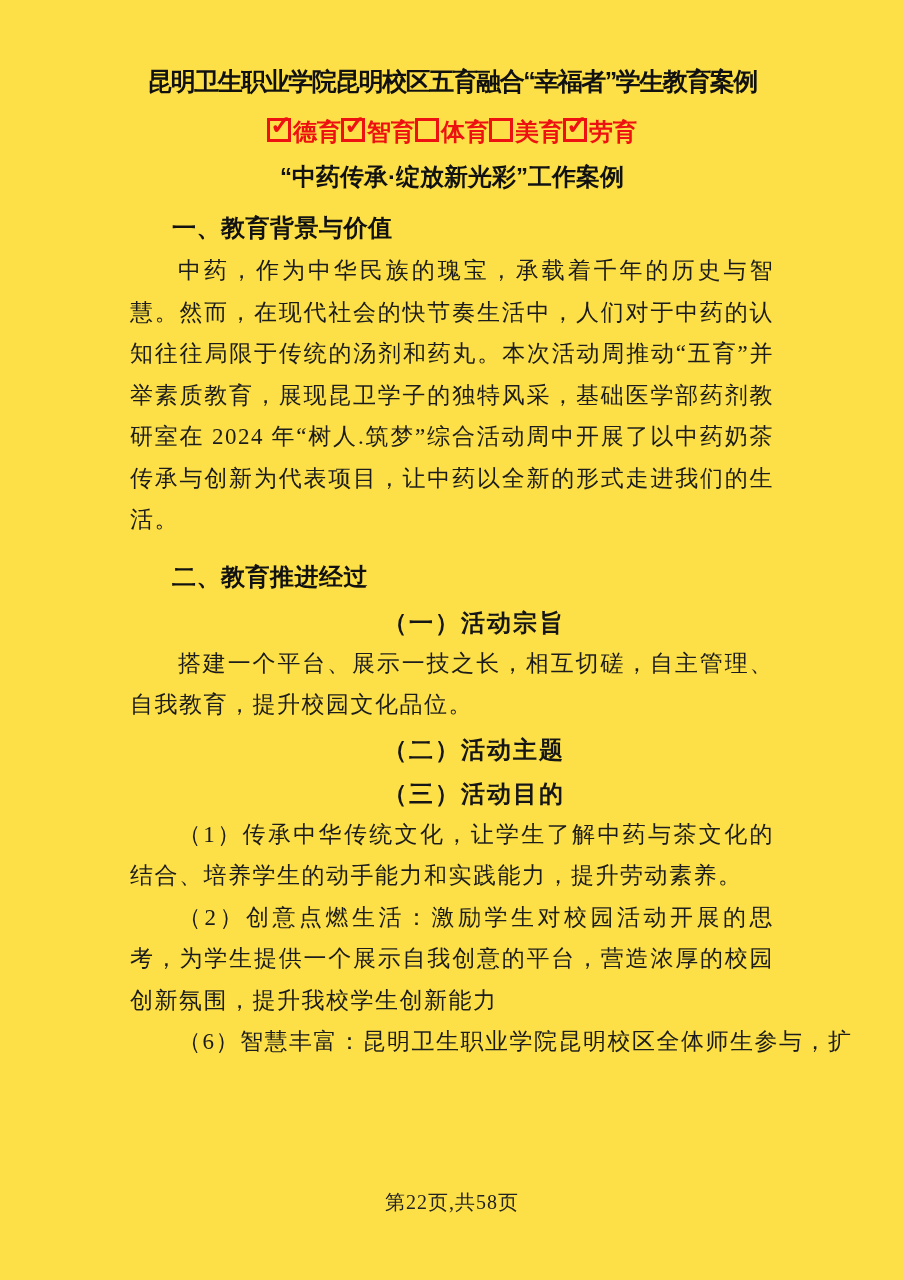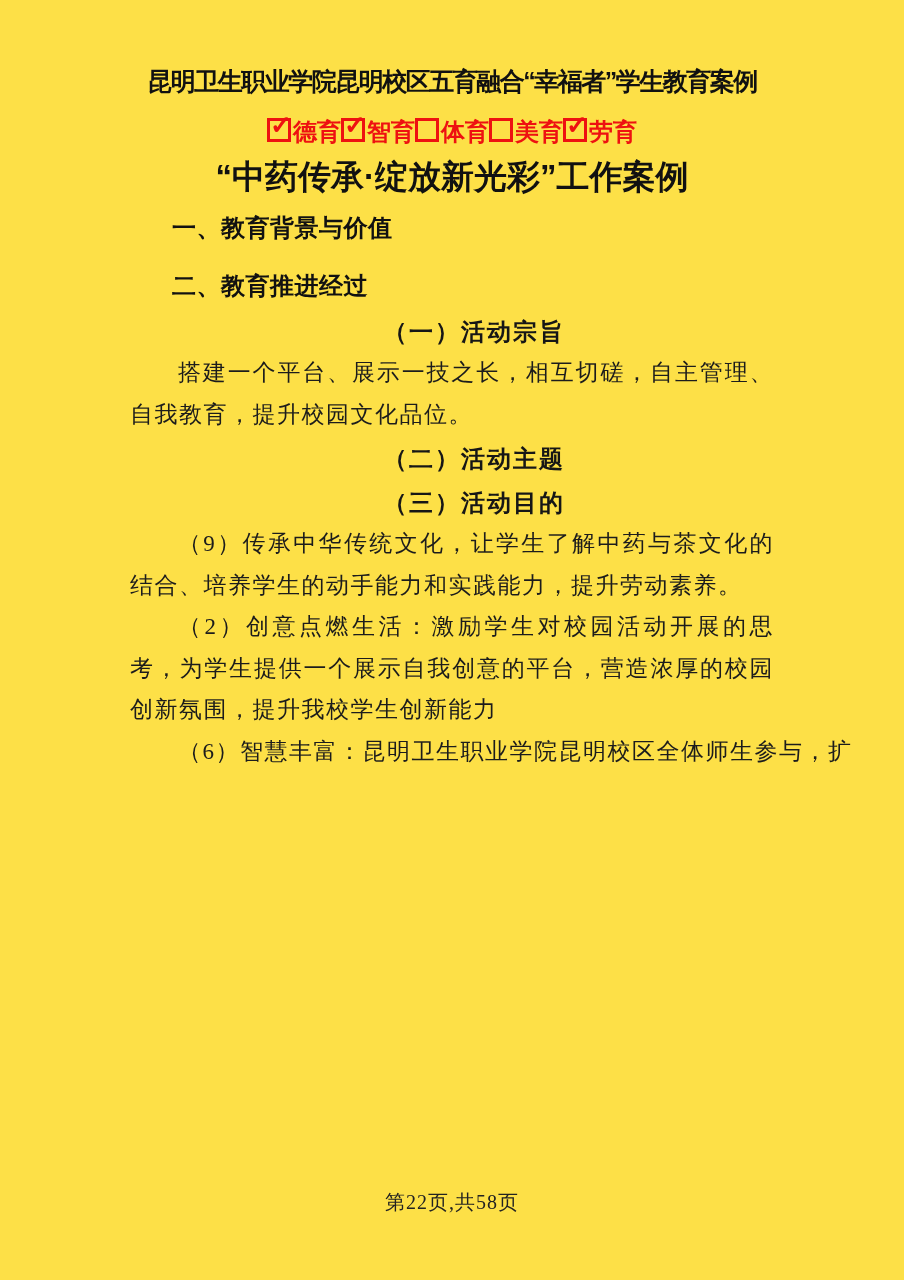--- a/index.html
+++ b/index.html
@@ -56,21 +56,21 @@
     font-size: 26px;
     font-weight: bold;
     line-height: 26px;
     font-style: normal;
   }
   .case-title {
     margin: 6px 0 0 0;
     text-align: center;
     font-family: "Liberation Sans", sans-serif;
     font-weight: bold;
-    font-size: 33px;
+    font-size: 24px;
     letter-spacing: 0px;
     line-height: 42px;
     color: #111111;
     white-space: nowrap;
   }
   
   .content {
     width: 644px;
     margin: 0 auto;
     font-family: "Liberation Serif", serif;
@@ -130,30 +130,31 @@
 
   <div class="checkline" style="color: rgb(238, 17, 17);">
     <span class="chk-item"><span class="chk-box"><i class="chk-mark">✓</i></span><span>德育</span></span><span class="chk-item"><span class="chk-box"><i class="chk-mark">✓</i></span><span>智育</span></span><span class="chk-item"><span class="chk-box"><i class="chk-mark"></i></span><span>体育</span></span><span class="chk-item"><span class="chk-box"><i class="chk-mark"></i></span><span>美育</span></span><span class="chk-item"><span class="chk-box"><i class="chk-mark">✓</i></span><span>劳育</span></span>
   </div>
 
   <h2 class="case-title">“中药传承·绽放新光彩”工作案例</h2>
 
   <div class="content">
 
     <h3 class="sec-heading first">一、教育背景与价值</h3>
+    <p class="para">中药，作为中华民族的瑰宝，承载着千年的历史与智慧。然而，在现代社会的快节奏生活中，人们对于中药的认知往往局限于传统的汤剂和药丸。本次活动周推动“五育”并举素质教育，展现昆卫学子的独特风采，基础医学部药剂教研室在 2024 年“树人.筑梦”综合活动周中开展了以中药奶茶传承与创新为代表项目，让中药以全新的形式走进我们的生活。</p>
 
     <h3 class="sec-heading">二、教育推进经过</h3>
 
     <h4 class="sub-heading">（一）活动宗旨</h4>
     <p class="para">搭建一个平台、展示一技之长，相互切磋，自主管理、自我教育，提升校园文化品位。</p>
 
     <h4 class="sub-heading">（二）活动主题</h4>
 
     <h4 class="sub-heading">（三）活动目的</h4>
-    <p class="para">（9）传承中华传统文化，让学生了解中药与茶文化的结合、培养学生的动手能力和实践能力，提升劳动素养。</p>
+    <p class="para">（1）传承中华传统文化，让学生了解中药与茶文化的结合、培养学生的动手能力和实践能力，提升劳动素养。</p>
     <p class="para">（2）创意点燃生活：激励学生对校园活动开展的思考，为学生提供一个展示自我创意的平台，营造浓厚的校园创新氛围，提升我校学生创新能力</p>
     <p class="para oneline">（6）智慧丰富：昆明卫生职业学院昆明校区全体师生参与，扩</p>
 
   </div>
 
   <div class="footer">第22页,共58页</div>
 
 </div>
 
 </body></html>

